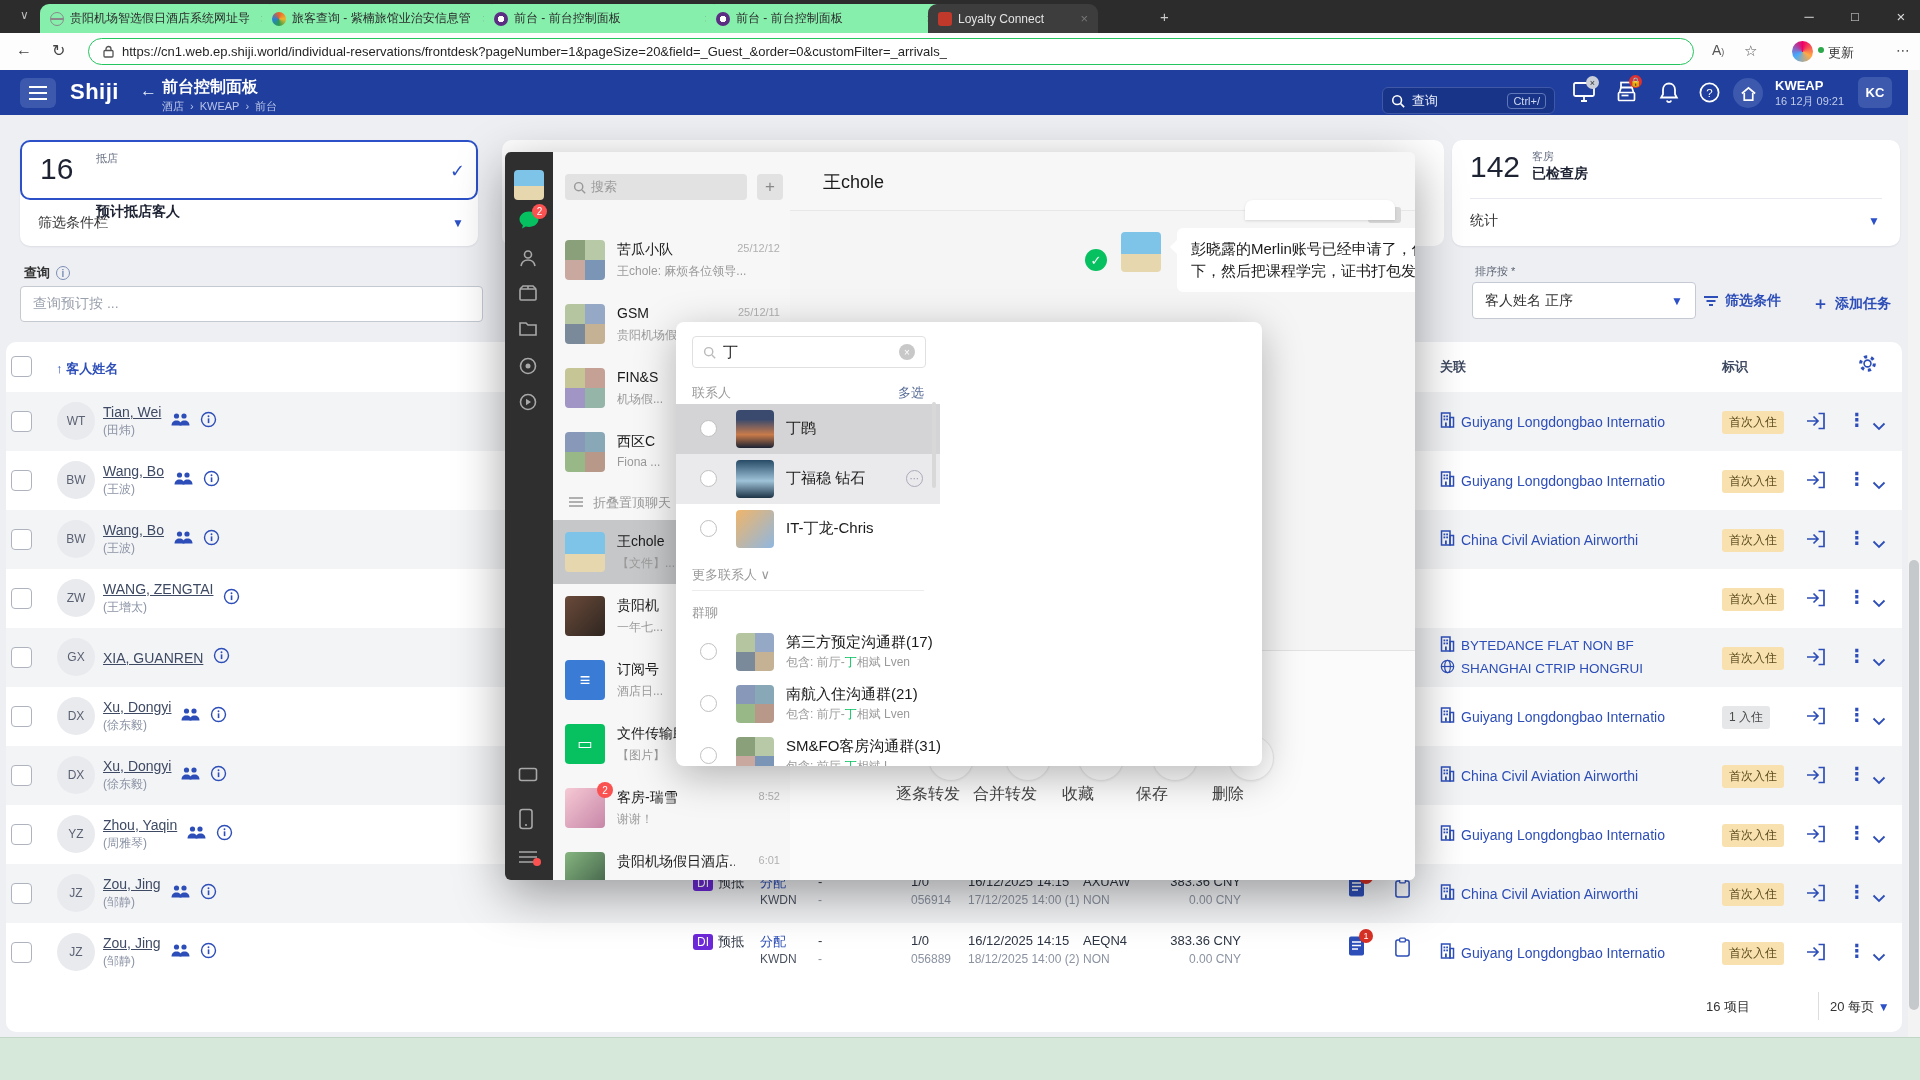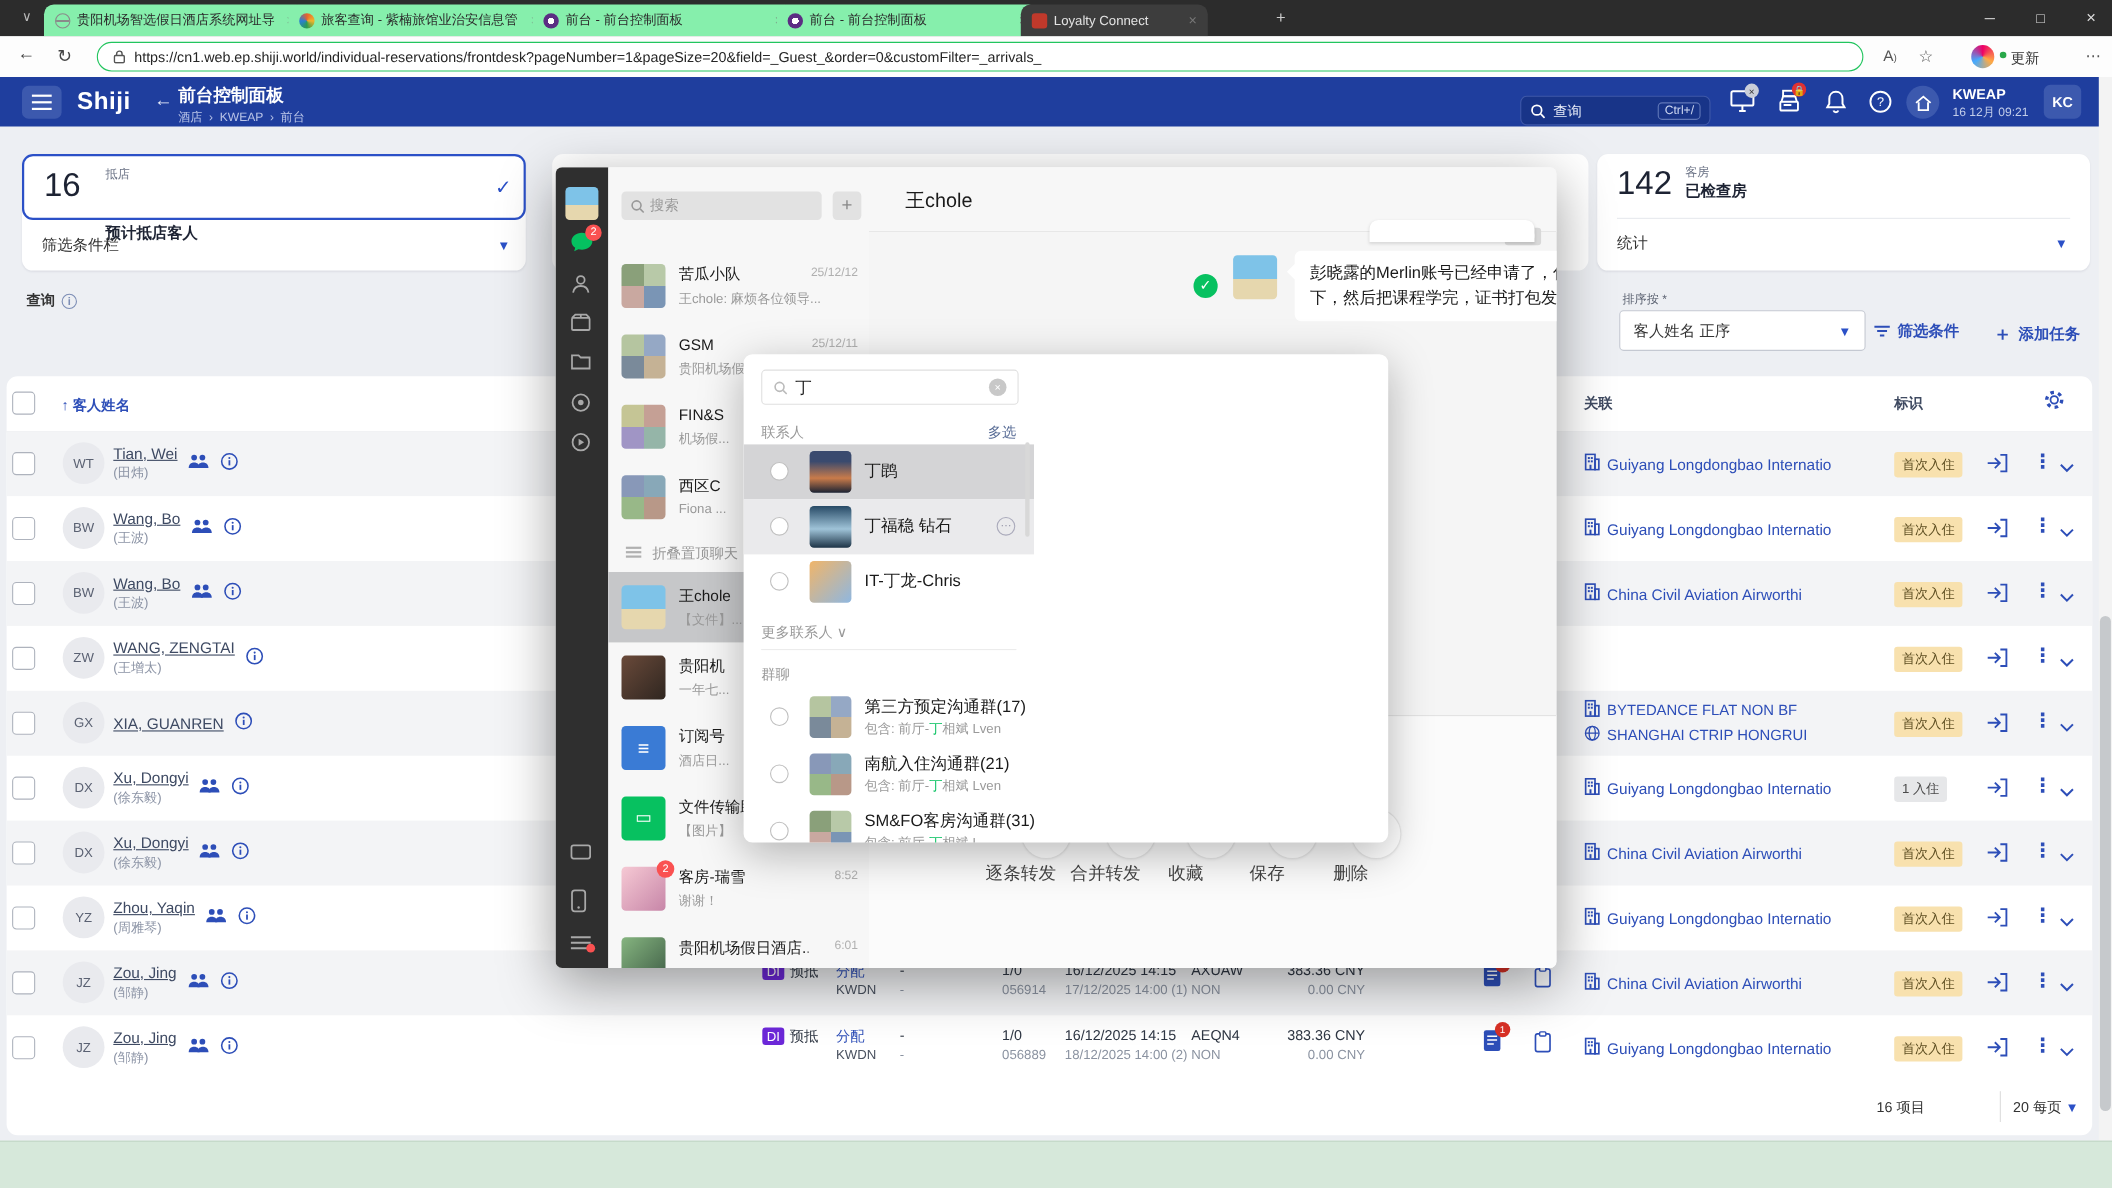--- a/index.html
+++ b/index.html
@@ -339,20 +339,23 @@
     <span class="cardtag" style="left:80px;top:9px;">客房</span>
     <span class="cardlbl" style="left:80px;top:25px;">已检查房</span>
     <div id="roomdiv"></div>
     <span class="filtrow" style="left:18px;top:72px;">统计</span>
     <span class="tri abs" style="left:416px;top:74px;">▼</span>
   </div>
 
   <span class="slabel" style="left:24px;top:264px;">
     <span>查询</span><span class="infodot">i</span>
   </span>
+  <div class="sinput" style="left:20px;top:286px;width:463px;height:36px;">
+    <span class="phtext">查询预订按 ...</span>
+  </div>
 
   <span class="abs" style="left:1475px;top:264px;font-size:11px;color:#5a6170;">排序按 *</span>
   <div class="sinput" style="left:1472px;top:282px;width:224px;height:37px;">
     <span style="color:#333;flex:1;">客人姓名 正序</span>
     <span class="tri">▼</span>
   </div>
   <span class="bluelink" style="left:1703px;top:292px;">
     <svg width="16" height="12" viewBox="0 0 16 12">
         <g stroke="#2d4eb8" stroke-width="1.8">
           <path d="M1 2h14M3.5 6h9M6 10h4"></path>

